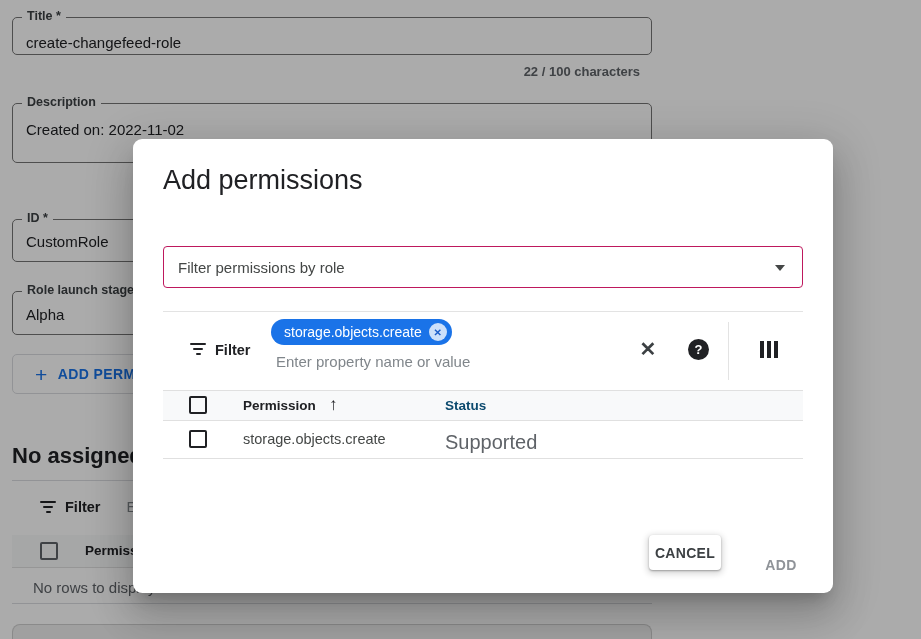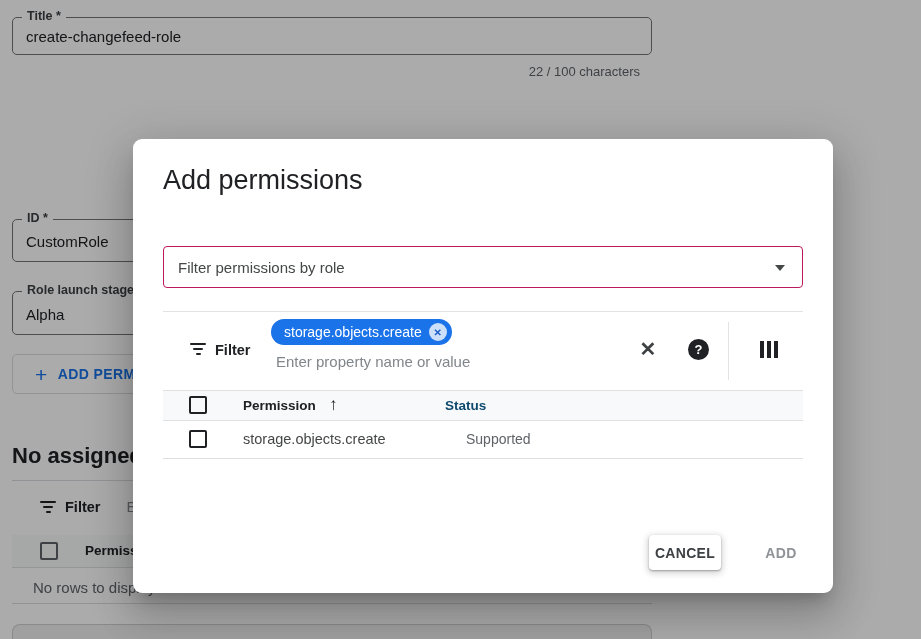--- a/index.html
+++ b/index.html
@@ -9,21 +9,21 @@
 
   
   .page { position:absolute; inset:0; background:#fff; }
   .ofield { position:absolute; left:12px; width:640px; background:#fff;
             border:1px solid #757575; border-radius:5px; }
   .ofield .flabel { position:absolute; top:-9px; left:9px; background:#fff;
             padding:0 5px; font-size:12.5px; font-weight:bold; color:#3c4043; white-space:nowrap; }
   .ofield .fvalue { position:absolute; left:13px; font-size:15px; color:#202124; white-space:nowrap; }
 
   .counter { position:absolute; left:12px; top:64px; width:628px; text-align:right;
-             font-size:13px; color:#5f6368; }
+             font-size:13px; color:#5f6368;font-weight:bold; }
 
   .btn-outline { position:absolute; left:12px; top:354px; width:200px; height:40px;
              background:#fff; border:1px solid #dadce0; border-radius:5px;
              display:flex; align-items:center; justify-content:flex-start; padding-left:22px;
              color:#1a73e8; font-size:14px; font-weight:bold; letter-spacing:.4px; cursor:pointer; }
   .btn-outline .plus { font-size:21px; font-weight:normal; margin-right:10px; line-height:1; }
 
   .h-no-perms { position:absolute; left:12px; top:443px; font-size:22px; font-weight:bold; color:#202124; white-space:nowrap; }
   .divider { position:absolute; left:12px; width:640px; height:1px; background:#dadce0; }
 
@@ -84,44 +84,48 @@
   .m-thead { position:absolute; left:30px; top:251px; width:640px; height:31px;
           background:#f8f9fa; border-top:1px solid #e0e0e0; border-bottom:1px solid #e0e0e0; }
   .m-thead .cb { position:absolute; left:26px; top:5px; border-color:#202124; }
   .m-thead .th-perm { position:absolute; left:80px; top:7px; font-size:13.5px; font-weight:bold; color:#202124; }
   .m-thead .sort { position:absolute; left:166px; top:4px; font-size:17px; font-weight:bold; color:#202124; cursor:pointer; }
   .m-thead .th-status { position:absolute; left:282px; top:7px; font-size:13.5px; font-weight:bold; color:#0c4a6e; }
 
   .m-row { position:absolute; left:30px; top:283px; width:640px; height:37px; border-bottom:1px solid #e0e0e0; background:#fff; }
   .m-row .cb { position:absolute; left:26px; top:8px; border-color:#202124; }
   .m-row .cell-perm { position:absolute; left:80px; top:9px; font-size:14.5px; color:#444746; white-space:nowrap; }
-  .m-row .cell-status { position:absolute; left:282px; top:9px; font-size:14px; color:#5f6368; white-space:nowrap;margin-left:21px; }
+  .m-row .cell-status { position:absolute; left:282px; top:9px; font-size:20px; color:#5f6368; white-space:nowrap; }
 
   .btn-cancel { position:absolute; left:516px; top:396px; width:72px; height:35px;
           background:#fff; border:none; border-radius:4px;
           box-shadow:0 1px 2px rgba(0,0,0,.3), 0 2px 6px 2px rgba(0,0,0,.15);
           font-family:"Liberation Sans", sans-serif;
           font-size:14px; font-weight:bold; letter-spacing:.3px; color:#3c4043; cursor:pointer; }
-  .btn-add { position:absolute; left:613px; top:396px; width:70px; height:35px;
+  .btn-add { position:absolute; left:613px; top:408px; width:70px; height:35px;
           background:transparent; border:none; font-family:"Liberation Sans", sans-serif;
           font-size:14px; font-weight:bold; letter-spacing:.4px; color:#8f9398; }
 </style>
 </head>
 <body>
 
 <div id="screen">
 
   <div class="page">
 
     <div class="ofield" style="top:17px; height:38px;">
       <span class="flabel">Title *</span>
-      <span class="fvalue" style="top:10px;">create-changefeed-role</span>
+      <span class="fvalue" style="top:16px;">create-changefeed-role</span>
     </div>
     <div class="counter">22 / 100 characters</div>
 
+    <div class="ofield" style="top:103px; height:60px;">
+      <span class="flabel">Description</span>
+      <span class="fvalue" style="top:17px;">Created on: 2022-11-02</span>
+    </div>
 
     <div class="ofield" style="top:219px; height:43px;">
       <span class="flabel">ID *</span>
       <span class="fvalue" style="top:13px;">CustomRole</span>
     </div>
 
     <div class="ofield" style="top:291px; height:44px;">
       <span class="flabel">Role launch stage</span>
       <span class="fvalue" style="top:14px;">Alpha</span>
     </div>

